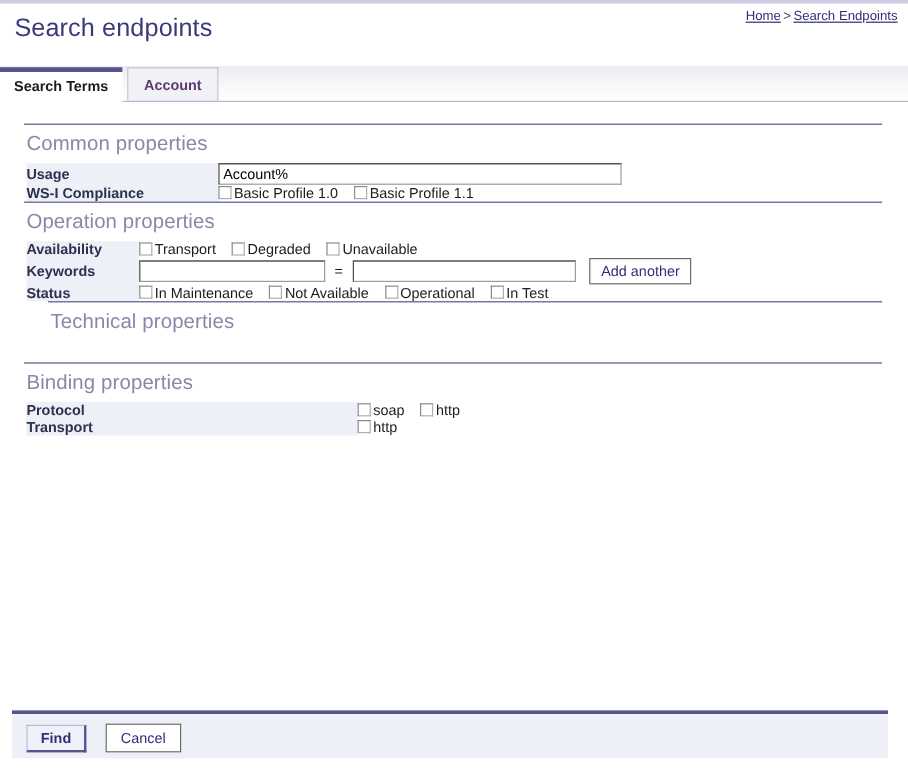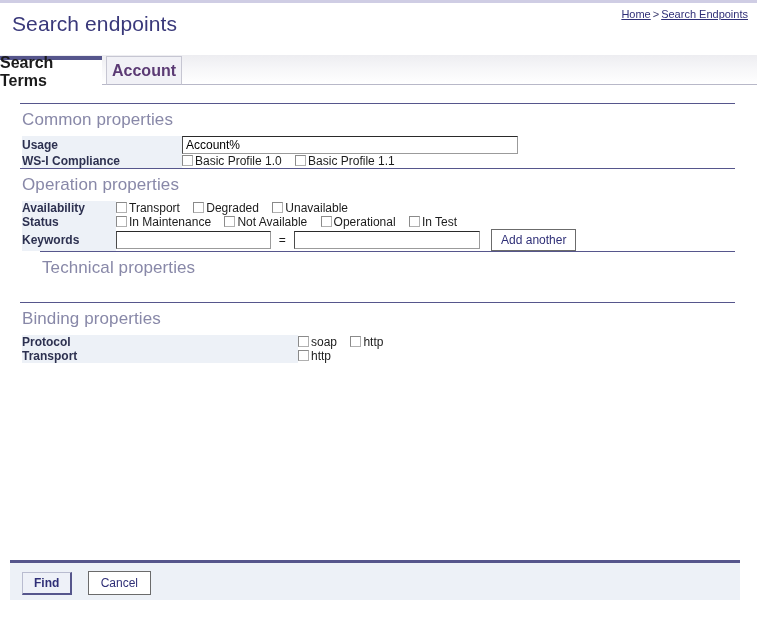--- a/index.html
+++ b/index.html
@@ -67,21 +67,21 @@
     box-sizing: border-box;
   }
   .tab {
     position: absolute;
     bottom: -1px;
     height: 29px;
     box-sizing: border-box;
     display: flex;
     align-items: center;
     justify-content: center;
-    font-size: 16px;
+    font-size: 12px;
     font-weight: bold;
     cursor: default;
   }
   .tab.active {
     left: 0;
     width: 102px;
     background: #ffffff;
     border-top: 4px solid #56568c;
     border-bottom: 1px solid #ffffff;
     color: #1b1b1b;
@@ -192,21 +192,21 @@
     border: 1px solid #6b6b6b;
     padding: 3px 9px;
     cursor: pointer;
     line-height: 14px;
   }
 
   
   .footer {
     position: absolute;
     left: 10px;
-    top: 560px;
+    top: 592px;
     width: 730px;
     height: 40px;
     box-sizing: border-box;
     background: #edf1f7;
     border-top: 3px solid #56568c;
   }
   .footer-inner {
     padding: 8px 0 0 12px;
   }
   button.pbtn {
@@ -281,35 +281,35 @@
       <tbody>
           <tr>
         <td class="lbl" style="width:94px;">Availability</td>
         <td class="val">
           <span class="cbwrap"><span class="cb"></span><span>Transport</span></span>
           <span class="cbwrap"><span class="cb"></span><span>Degraded</span></span>
           <span class="cbwrap"><span class="cb"></span><span>Unavailable</span></span>
         </td>
       </tr>
       <tr>
+        <td class="lbl">Keywords</td>
+        <td class="val">
+          <input class="txt" style="width: 155px;" value="">
+          <span class="eq">=</span>
+          <input class="txt" style="width: 186px;" value="">
+          <button class="btn" style="margin-left:8px;">Add another</button>
+        </td>
+      </tr>
+      <tr>
         <td class="lbl">Status</td>
         <td class="val">
           <span class="cbwrap"><span class="cb"></span><span>In Maintenance</span></span>
           <span class="cbwrap"><span class="cb"></span><span>Not Available</span></span>
           <span class="cbwrap"><span class="cb"></span><span>Operational</span></span>
           <span class="cbwrap"><span class="cb"></span><span>In Test</span></span>
-        </td>
-      </tr>
-      <tr>
-        <td class="lbl">Keywords</td>
-        <td class="val">
-          <input class="txt" style="width: 155px;" value="">
-          <span class="eq">=</span>
-          <input class="txt" style="width: 186px;" value="">
-          <button class="btn" style="margin-left:8px;">Add another</button>
         </td>
       </tr>
     </tbody>
       </table>
   </div>
 
   <div class="section" style="padding-left:20px;">
     <div class="section-rule"></div>
     <div class="section-title">Technical properties</div>
   </div>

